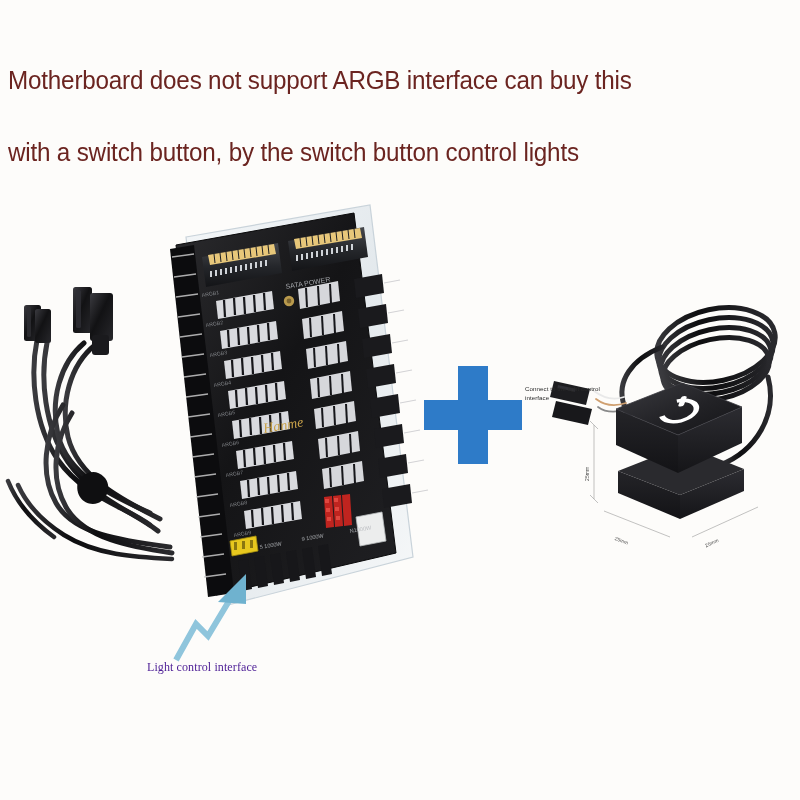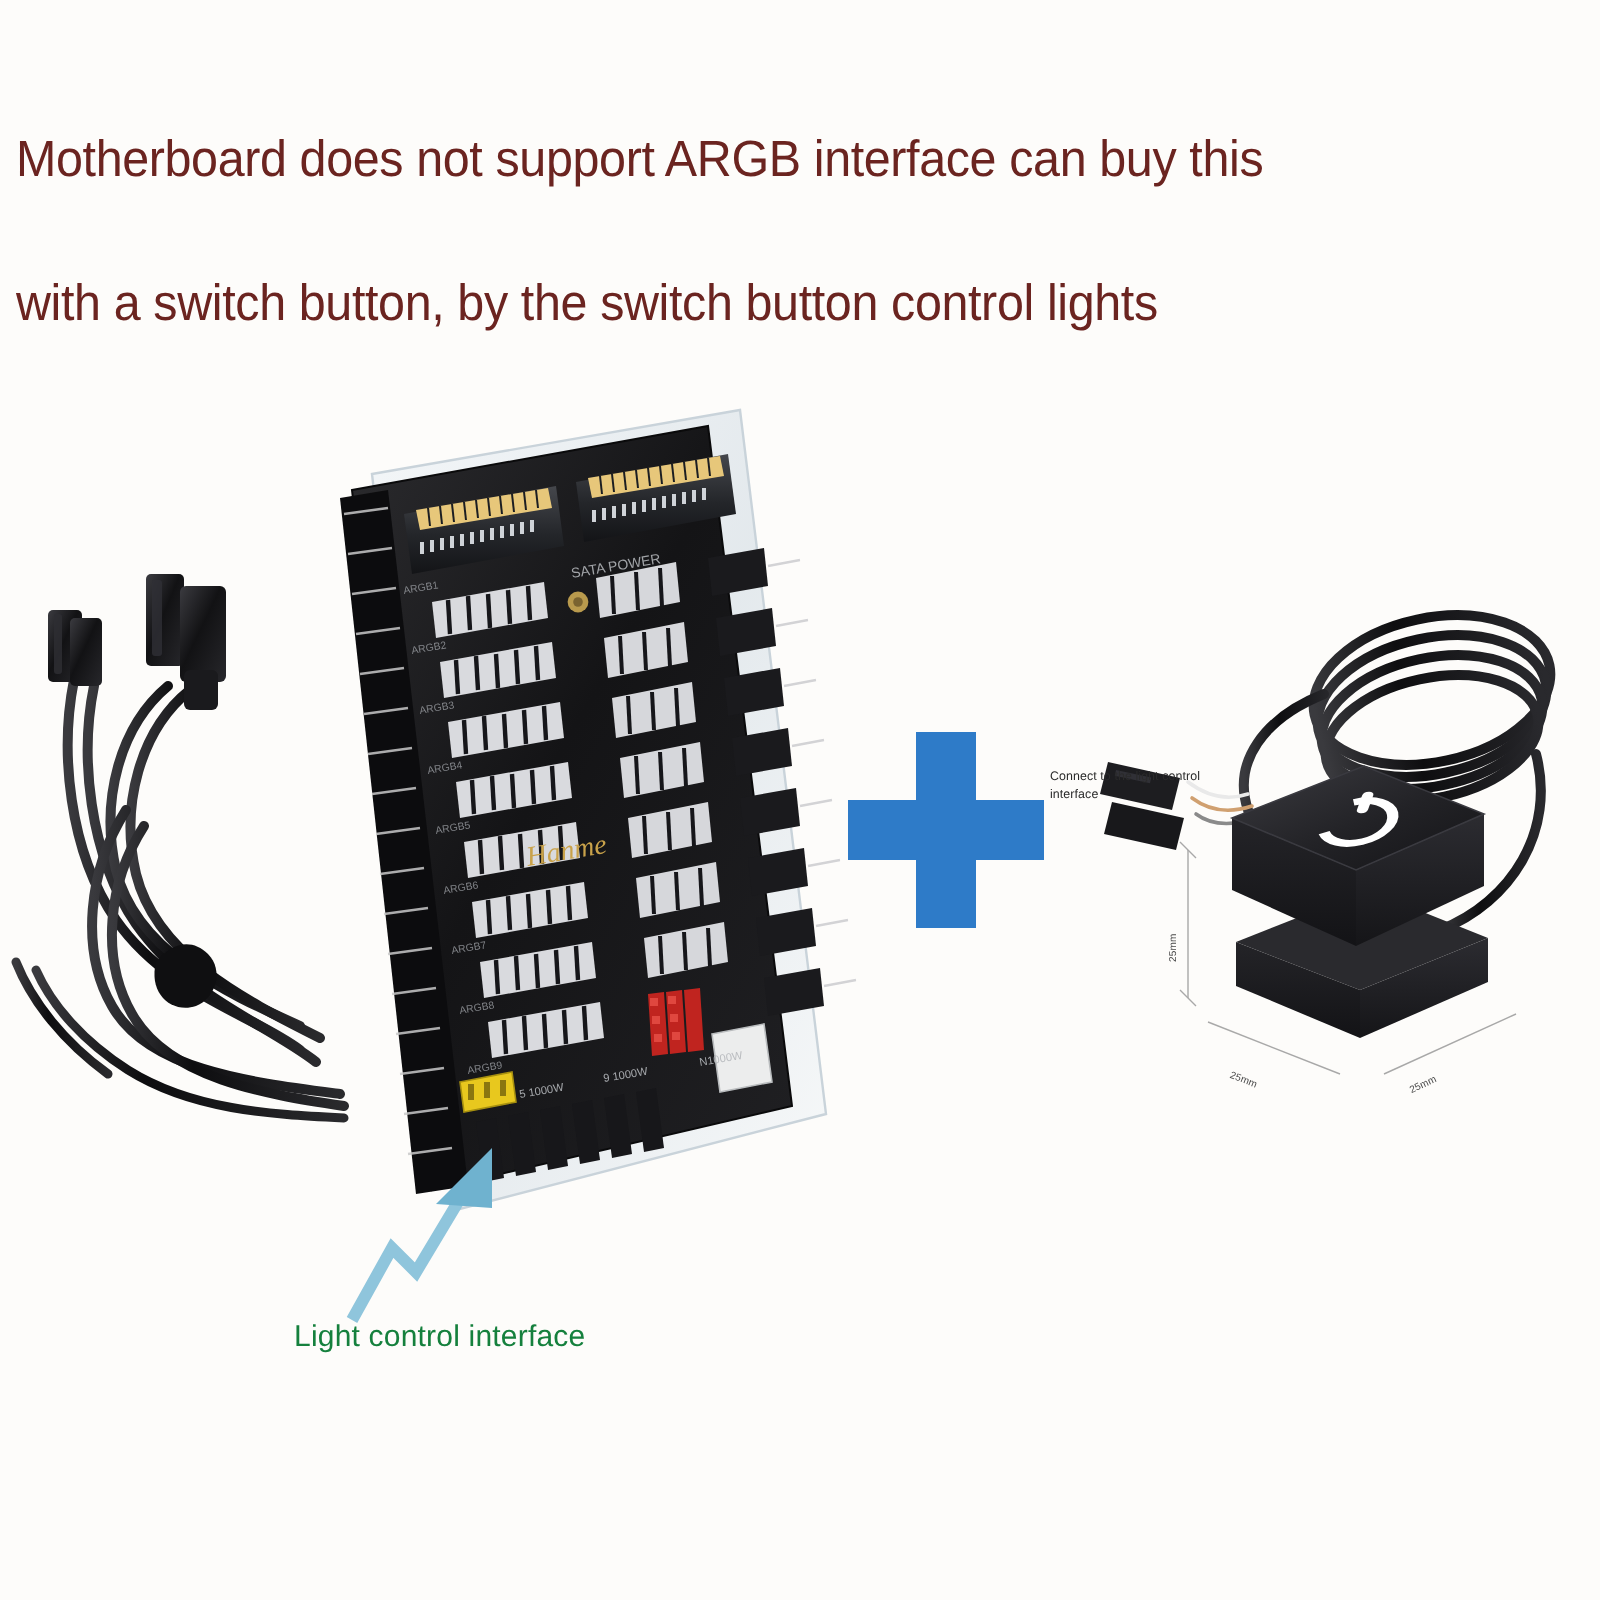--- a/index.html
+++ b/index.html
@@ -45,23 +45,23 @@
     position:absolute;
     color:#2a2a2a;
     font-family:"Liberation Sans Narrow","Liberation Sans",sans-serif;
     font-size:6.2px;
     line-height:8.5px;
     width:96px;
     letter-spacing:0.05px;
   }
   .caption{
     position:absolute;left:147px;top:660px;
-    color:#15803d;
-    font-family:Liberation Sans, sans-serif;
-    font-size:15px;
+    color:#4c1d95;
+    font-family:Liberation Serif, serif;
+    font-size:12px;
     letter-spacing:0.1px;
     white-space:nowrap;
   }
   .dimlabel{
     position:absolute;
     color:#4a4a4a;
     font-family:"Liberation Sans Narrow","Liberation Sans",sans-serif;
     font-size:5px;
     letter-spacing:0.1px;
     white-space:nowrap;

